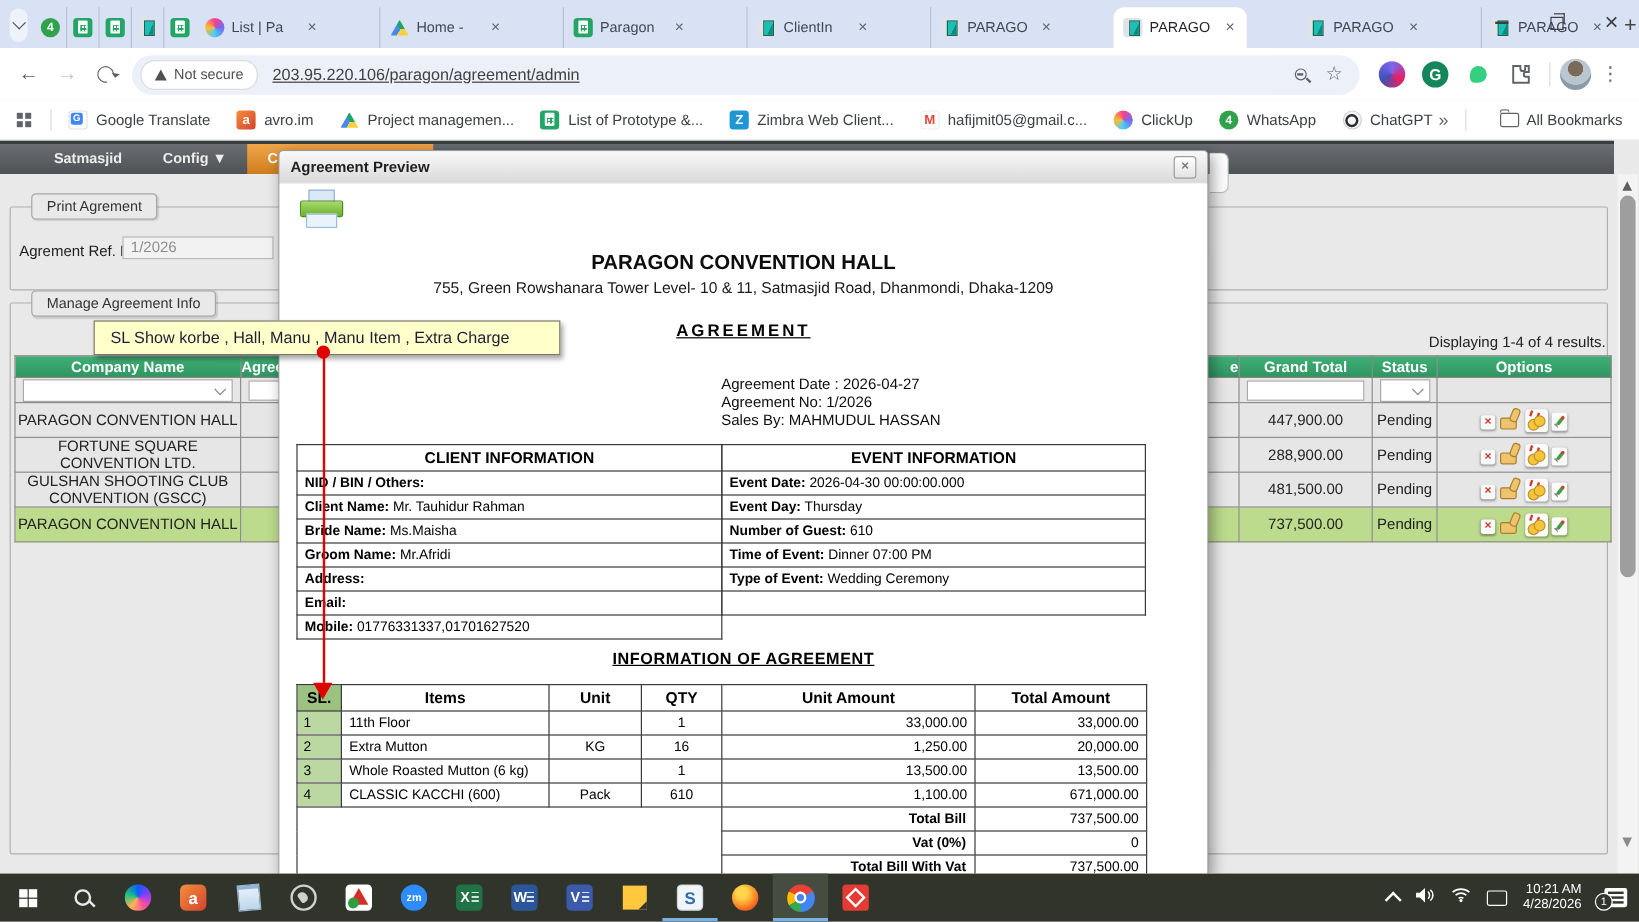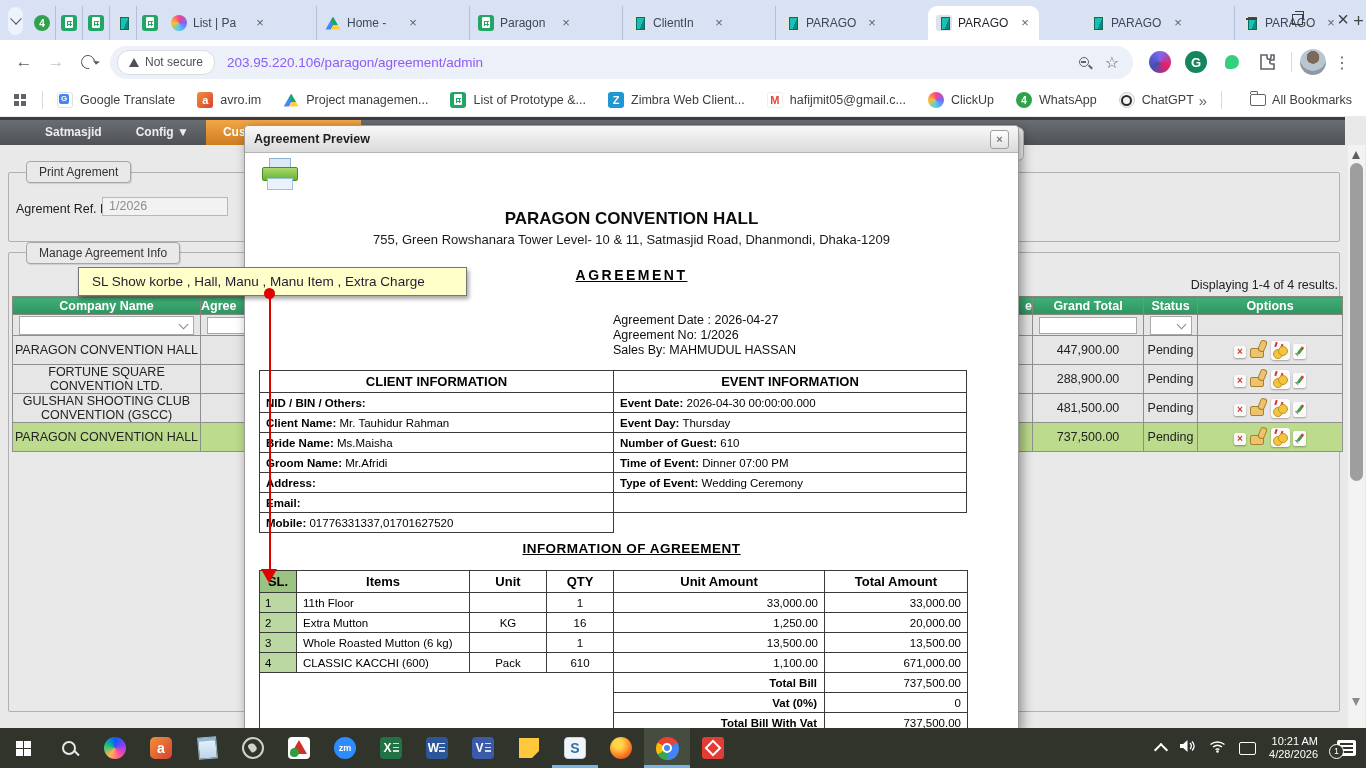--- a/index.html
+++ b/index.html
@@ -53,21 +53,21 @@
   .fav-chatgpt::before{content:"";width:7px;height:7px;border:2px solid #2b2b2e;border-radius:50%;}
   
   .toolbar{position:absolute;left:0;top:40px;width:1366px;height:44px;background:#fff;display:flex;align-items:center;padding:0 8px;box-sizing:border-box;}
   .navbtn{width:32px;height:32px;display:flex;align-items:center;justify-content:center;font-size:17px;color:#5a5f64;flex:none;}
   .navbtn.disabled{color:#c2c6cc;}
   .reload-ic{width:12px;height:12px;border:1.8px solid #5a5f64;border-radius:50%;border-right-color:transparent;position:relative;transform:rotate(35deg);}
   .reload-ic::after{content:"";position:absolute;right:-3px;top:-2px;border-left:5px solid transparent;border-bottom:5px solid #5a5f64;transform:rotate(20deg);}
   .omnibox{flex:1;height:33px;margin:0 10px 0 6px;background:#ecf0f9;border-radius:17px;display:flex;align-items:center;padding:0 14px 0 7px;position:relative;}
   .sec-chip{height:23px;background:#fff;border:1px solid #dadce0;border-radius:12px;display:flex;align-items:center;gap:6px;padding:0 11px;color:#4d5156;font-size:12px;flex:none;}
   .warn-tri{width:0;height:0;border-left:5px solid transparent;border-right:5px solid transparent;border-bottom:9px solid #4d5156;position:relative;}
-  .url{margin-left:12px;font-size:13.5px;color:#8b5cf6;white-space:nowrap;}
+  .url{margin-left:12px;font-size:13.5px;color:#404040;white-space:nowrap;text-decoration:underline;}
   .pill-right{position:absolute;right:14px;display:flex;align-items:center;gap:16px;}
   .mag{width:8px;height:8px;border:1.7px solid #5f6368;border-radius:50%;position:relative;}
   .mag::before{content:"";position:absolute;left:1px;top:3px;width:5px;height:1.6px;background:#5f6368;}
   .mag::after{content:"";position:absolute;left:8px;top:8px;width:5px;height:1.7px;background:#5f6368;transform:rotate(45deg);}
   .star{font-size:16px;color:#5f6368;}
   .star::before{content:"☆";}
   .extrow{display:flex;align-items:center;gap:14px;margin:0 6px;}
   .ext{width:22px;height:22px;border-radius:50%;}
   .ext-purple{background:conic-gradient(#7b68ee,#e91e63,#3f51b5,#7b68ee);}
   .ext-grammarly{background:#15865b;display:flex;align-items:center;justify-content:center;color:#fff;font-weight:bold;font-size:13px;}
@@ -133,21 +133,21 @@
   .ic-pen{position:relative;width:13px;height:15px;margin-bottom:1px;background:#fbfbfb;border-radius:2px;box-shadow:0 1px 2px rgba(0,0,0,.3);}
   .ic-pen::before{content:"";position:absolute;left:6px;top:2px;width:3px;height:9px;background:linear-gradient(#cc4433 0 32%,#3f9e3f 32% 100%);border-radius:1.5px;transform:rotate(38deg);}
   .ic-pen::after{content:"";position:absolute;left:2px;bottom:2px;border-left:3px solid transparent;border-top:4px solid #8a8a8a;transform:rotate(-10deg);}
   
   .vscroll{position:absolute;left:1348px;top:28px;width:17px;height:583px;background:#f3f3f4;z-index:5;}
   .vs-up{position:absolute;left:4px;top:6px;border-left:4.5px solid transparent;border-right:4.5px solid transparent;border-bottom:8px solid #5e5e5e;}
   .vs-thumb{position:absolute;left:2px;top:18px;width:13px;height:318px;background:#9e9e9e;border-radius:7px;}
   .vs-down{position:absolute;left:4px;bottom:22px;border-left:4.5px solid transparent;border-right:4.5px solid transparent;border-top:8px solid #8a8a8a;}
   .edge-sliver{position:absolute;left:1008px;top:10px;width:15px;height:32px;background:#fcfcfc;border:1px solid #b9b9b9;border-left:none;border-radius:0 6px 6px 0;z-index:3;}
   
-  .modal{position:absolute;left:244px;top:8px;width:773px;height:603px;background:#fff;border:1px solid #9b9b9b;border-radius:4px 4px 0 0;box-shadow:3px 4px 12px rgba(0,0,0,.4);z-index:40;}
+  .modal{position:absolute;left:232px;top:8px;width:773px;height:603px;background:#fff;border:1px solid #9b9b9b;border-radius:4px 4px 0 0;box-shadow:3px 4px 12px rgba(0,0,0,.4);z-index:40;}
   .modal-header{height:26px;background:linear-gradient(#f8f8f8,#dadada);border-bottom:1px solid #b5b5b5;border-radius:4px 4px 0 0;display:flex;align-items:center;padding:0 9px;font-size:12.5px;font-weight:bold;color:#1f1f1f;}
   .modal-close{margin-left:auto;width:17px;height:17px;border:1px solid #9f9f9f;border-radius:3px;background:linear-gradient(#fff,#e2e2e2);display:flex;align-items:center;justify-content:center;font-size:11px;font-weight:bold;color:#7a7a7a;}
   .modal-close::before{content:"×";}
   .modal-body{position:relative;height:576px;overflow:hidden;background:#fff;}
   .printer{position:absolute;left:15px;top:5px;width:38px;height:34px;}
   .p-top{position:absolute;left:9px;top:0;width:20px;height:10px;background:#dbe9f6;border:1px solid #8fb2d5;}
   .p-body{position:absolute;left:2px;top:9px;width:34px;height:12px;background:linear-gradient(#a8d96c,#69b22c);border:1px solid #4e8c1f;border-radius:2px;}
   .p-paper{position:absolute;left:7px;top:20px;width:24px;height:10px;background:#eaf3fc;border:1px solid #9cc0e0;}
   .venue-name{position:absolute;left:0;right:0;top:56px;text-align:center;font-size:17px;font-weight:bold;color:#0d0d0d;}
   .venue-addr{position:absolute;left:0;right:0;top:79px;text-align:center;font-size:13px;color:#1a1a1a;}

